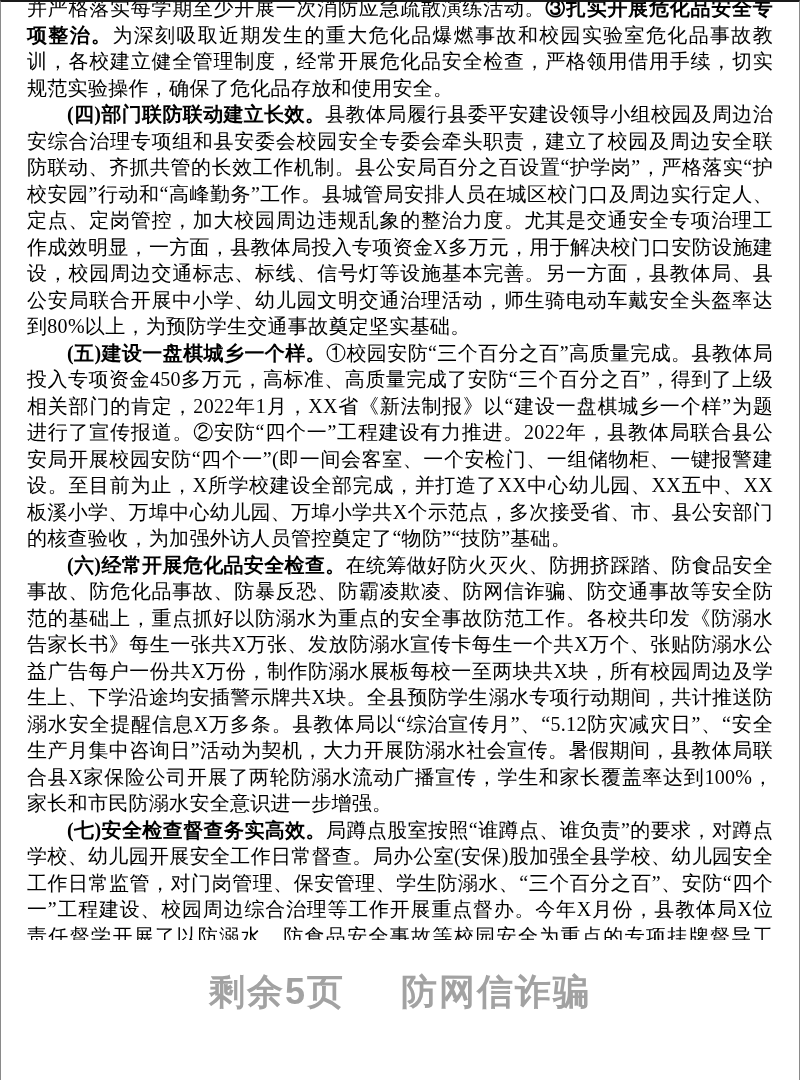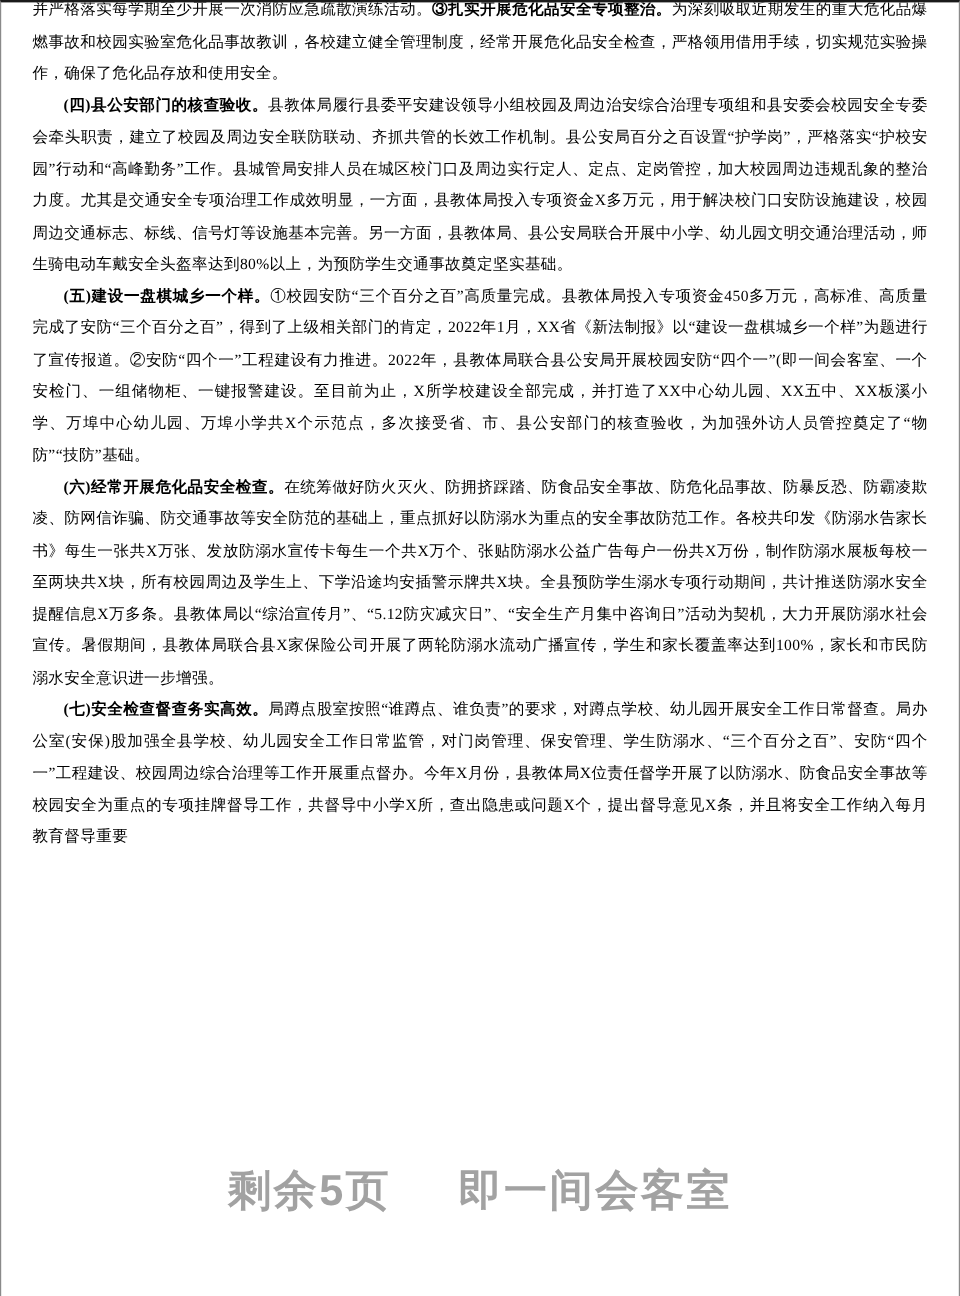--- a/index.html
+++ b/index.html
@@ -15,21 +15,21 @@
     border-top: 2px solid #1a1a1a;
     border-left: 1px solid #8a8a8a;
     border-right: 1px solid #8a8a8a;
     overflow: hidden;
   }
   .content {
     padding: 0 26px;
     height: 938px;
     overflow: hidden;
     color: #000000;
-    font-size: 13px;
+    font-size: 20px;
     line-height: 26.5px;
     text-align: justify;
     letter-spacing: 0.3px;
   }
   .para { text-indent: 2em; }
   .para.no-indent { text-indent: 0; margin-top: -7px; }
   .para b { font-weight: 700; }
   .footer {
     position: absolute;
     left: 0; right: 0; top: 966px;
@@ -42,22 +42,22 @@
     color: #a2a2a2;
     letter-spacing: 2px;
   }
 </style>
 </head>
 <body>
 
 <div class="page">
   <div class="content">
       <p class="para no-indent"><span>并严格落实每学期至少开展一次消防应急疏散演练活动。</span><b>③扎实开展危化品安全专项整治。</b><span>为深刻吸取近期发生的重大危化品爆燃事故和校园实验室危化品事故教训，各校建立健全管理制度，经常开展危化品安全检查，严格领用借用手续，切实规范实验操作，确保了危化品存放和使用安全。</span></p>
-      <p class="para"><b>(四)县公安部门的核查验收。</b><span>县教体局履行县委平安建设领导小组校园及周边治安综合治理专项组和县安委会校园安全专委会牵头职责，建立了校园及周边安全联防联动、齐抓共管的长效工作机制。县公安局百分之百设置“护学岗”，严格落实“护校安园”行动和“高峰勤务”工作。县城管局安排人员在城区校门口及周边实行定人、定点、定岗管控，加大校园周边违规乱象的整治力度。尤其是交通安全专项治理工作成效明显，一方面，县教体局投入专项资金X多万元，用于解决校门口安防设施建设，校园周边交通标志、标线、信号灯等设施基本完善。另一方面，县教体局、县公安局联合开展中小学、幼儿园文明交通治理活动，师生骑电动车戴安全头盔率达到80%以上，为预防学生交通事故奠定坚实基础。</span></p>
+      <p class="para"><b>(四)部门联防联动建立长效。</b><span>县教体局履行县委平安建设领导小组校园及周边治安综合治理专项组和县安委会校园安全专委会牵头职责，建立了校园及周边安全联防联动、齐抓共管的长效工作机制。县公安局百分之百设置“护学岗”，严格落实“护校安园”行动和“高峰勤务”工作。县城管局安排人员在城区校门口及周边实行定人、定点、定岗管控，加大校园周边违规乱象的整治力度。尤其是交通安全专项治理工作成效明显，一方面，县教体局投入专项资金X多万元，用于解决校门口安防设施建设，校园周边交通标志、标线、信号灯等设施基本完善。另一方面，县教体局、县公安局联合开展中小学、幼儿园文明交通治理活动，师生骑电动车戴安全头盔率达到80%以上，为预防学生交通事故奠定坚实基础。</span></p>
       <p class="para"><b>(五)建设一盘棋城乡一个样。</b><span>①校园安防“三个百分之百”高质量完成。县教体局投入专项资金450多万元，高标准、高质量完成了安防“三个百分之百”，得到了上级相关部门的肯定，2022年1月，XX省《新法制报》以“建设一盘棋城乡一个样”为题进行了宣传报道。②安防“四个一”工程建设有力推进。2022年，县教体局联合县公安局开展校园安防“四个一”(即一间会客室、一个安检门、一组储物柜、一键报警建设。至目前为止，X所学校建设全部完成，并打造了XX中心幼儿园、XX五中、XX板溪小学、万埠中心幼儿园、万埠小学共X个示范点，多次接受省、市、县公安部门的核查验收，为加强外访人员管控奠定了“物防”“技防”基础。</span></p>
       <p class="para"><b>(六)经常开展危化品安全检查。</b><span>在统筹做好防火灭火、防拥挤踩踏、防食品安全事故、防危化品事故、防暴反恐、防霸凌欺凌、防网信诈骗、防交通事故等安全防范的基础上，重点抓好以防溺水为重点的安全事故防范工作。各校共印发《防溺水告家长书》每生一张共X万张、发放防溺水宣传卡每生一个共X万个、张贴防溺水公益广告每户一份共X万份，制作防溺水展板每校一至两块共X块，所有校园周边及学生上、下学沿途均安插警示牌共X块。全县预防学生溺水专项行动期间，共计推送防溺水安全提醒信息X万多条。县教体局以“综治宣传月”、“5.12防灾减灾日”、“安全生产月集中咨询日”活动为契机，大力开展防溺水社会宣传。暑假期间，县教体局联合县X家保险公司开展了两轮防溺水流动广播宣传，学生和家长覆盖率达到100%，家长和市民防溺水安全意识进一步增强。</span></p>
       <p class="para"><b>(七)安全检查督查务实高效。</b><span>局蹲点股室按照“谁蹲点、谁负责”的要求，对蹲点学校、幼儿园开展安全工作日常督查。局办公室(安保)股加强全县学校、幼儿园安全工作日常监管，对门岗管理、保安管理、学生防溺水、“三个百分之百”、安防“四个一”工程建设、校园周边综合治理等工作开展重点督办。今年X月份，县教体局X位责任督学开展了以防溺水、防食品安全事故等校园安全为重点的专项挂牌督导工作，共督导中小学X所，查出隐患或问题X个，提出督导意见X条，并且将安全工作纳入每月教育督导重要</span></p>
     </div>
   <div class="footer">
     <span class="f-item">剩余5页</span>
-    <span class="f-item">即一间会客室</span>
+    <span class="f-item">防网信诈骗</span>
   </div>
 </div>
 
 </body></html>

